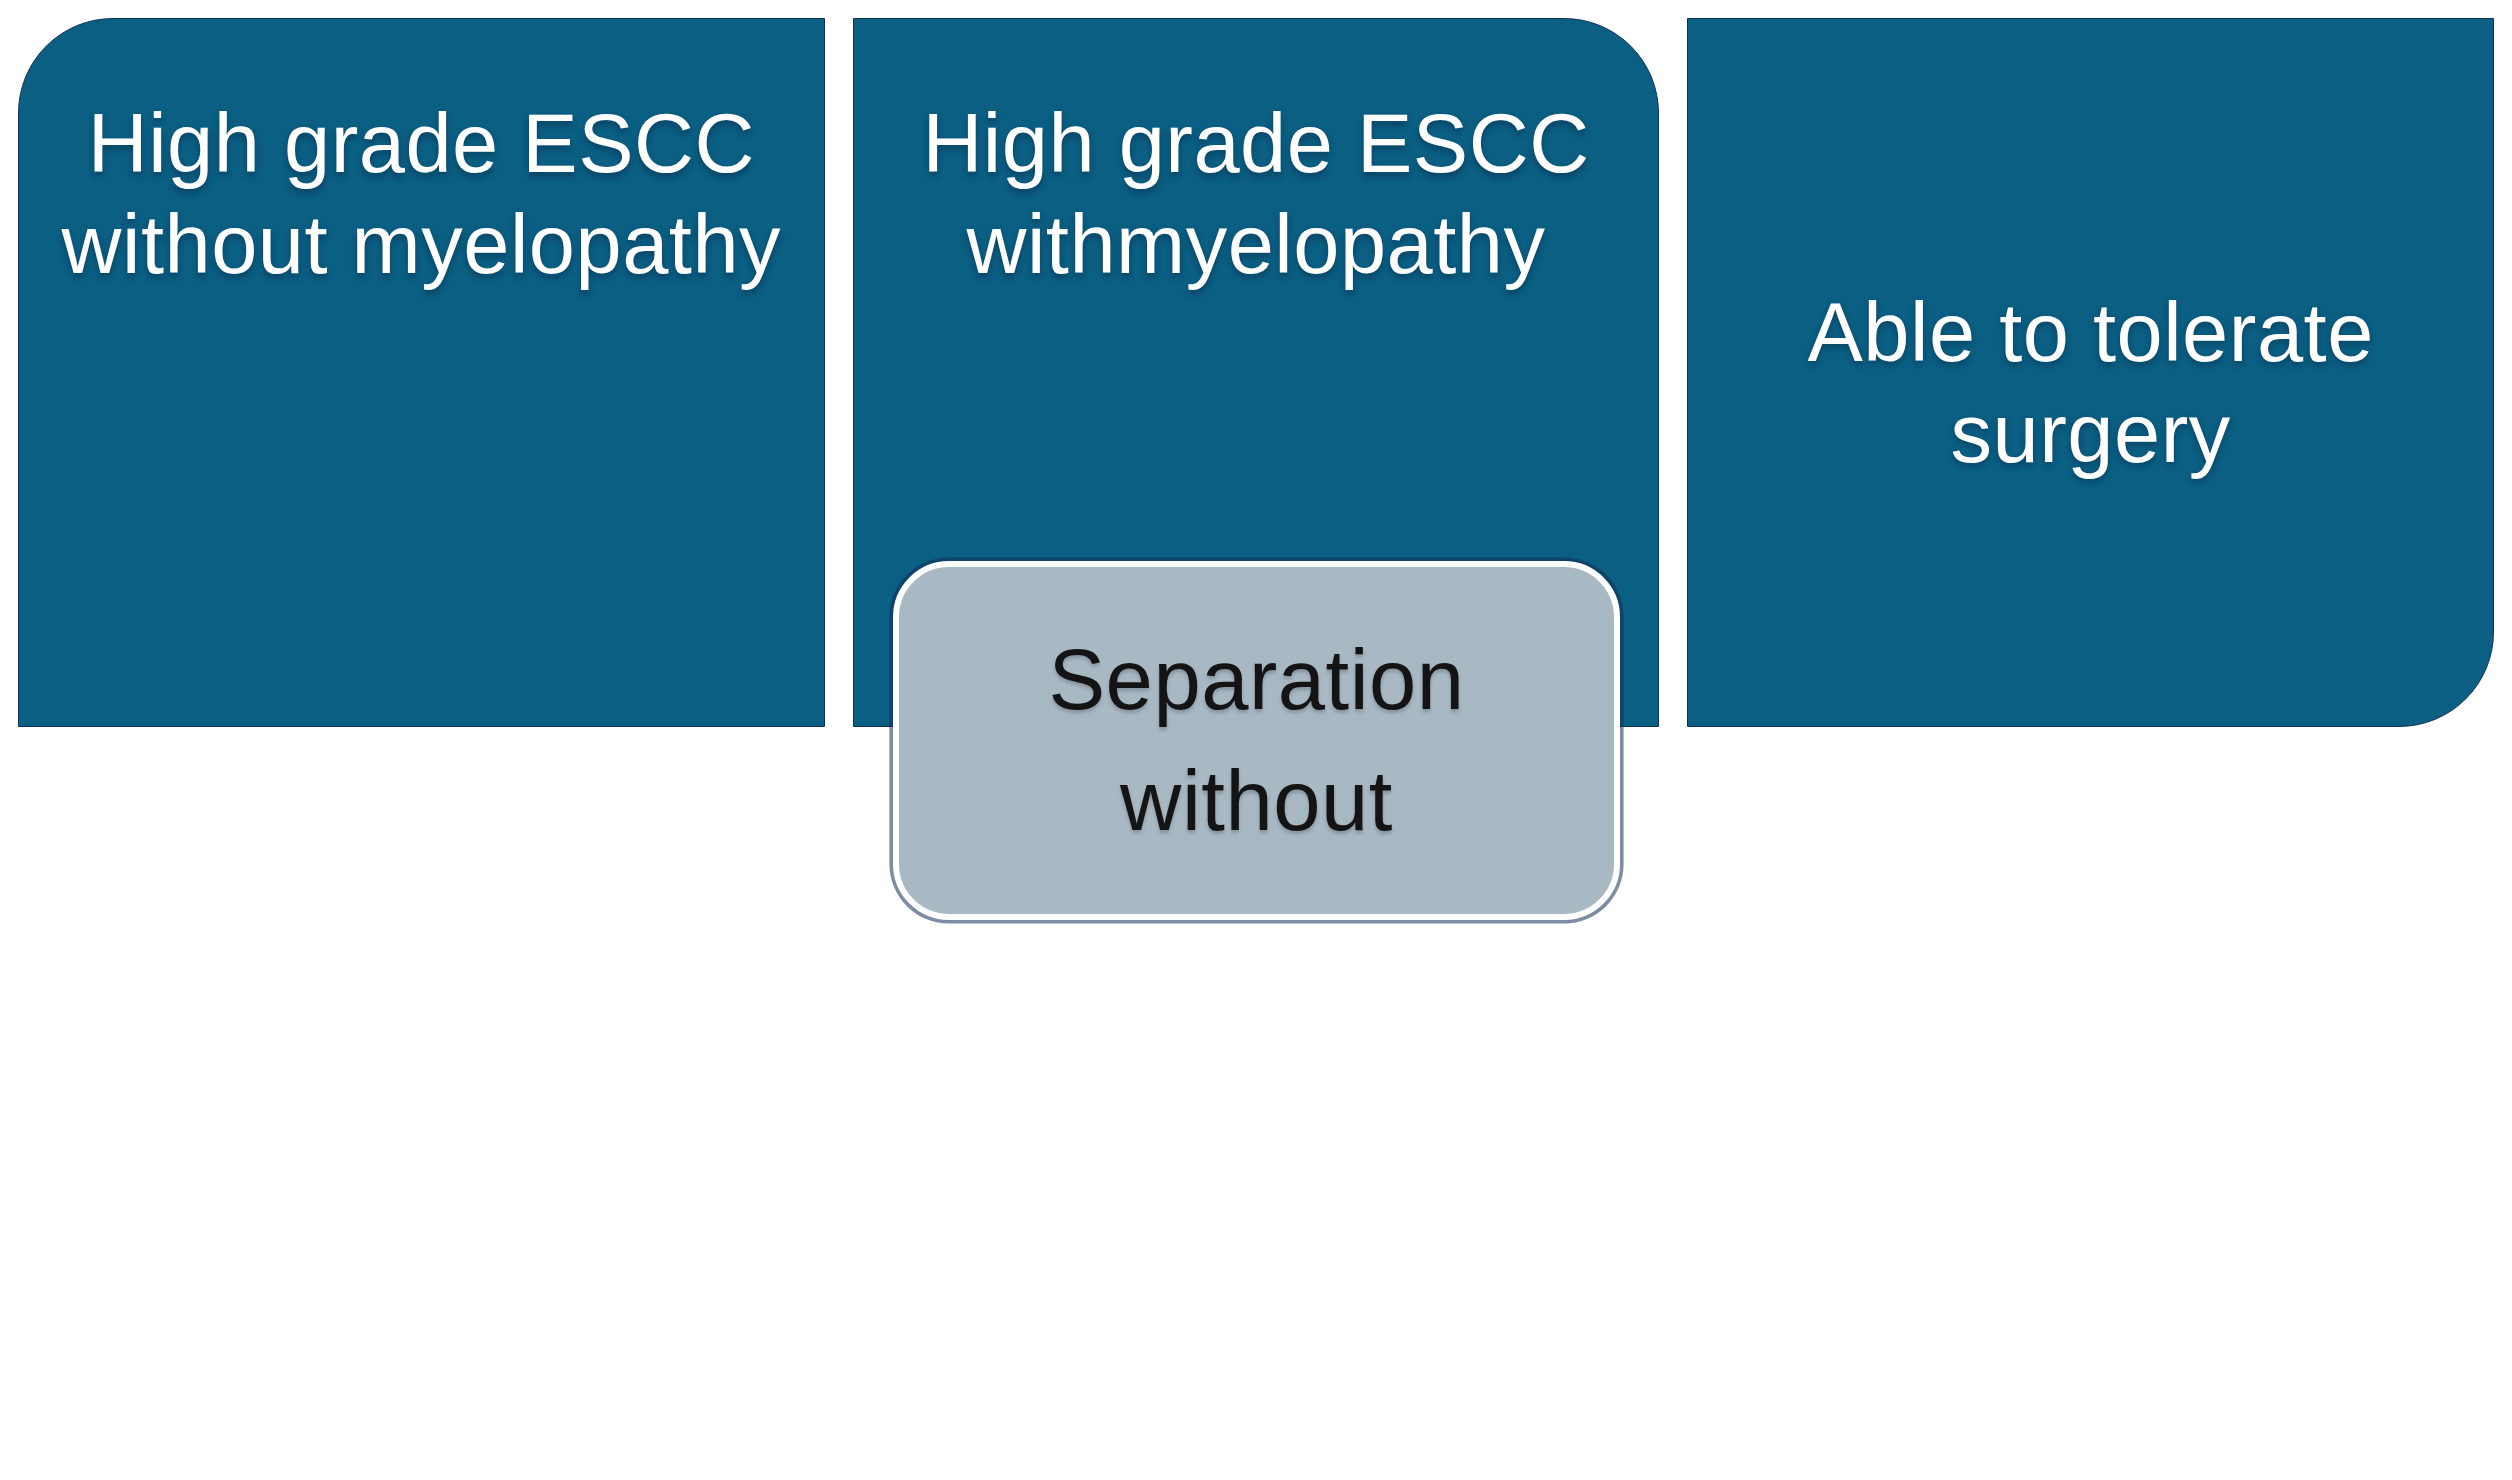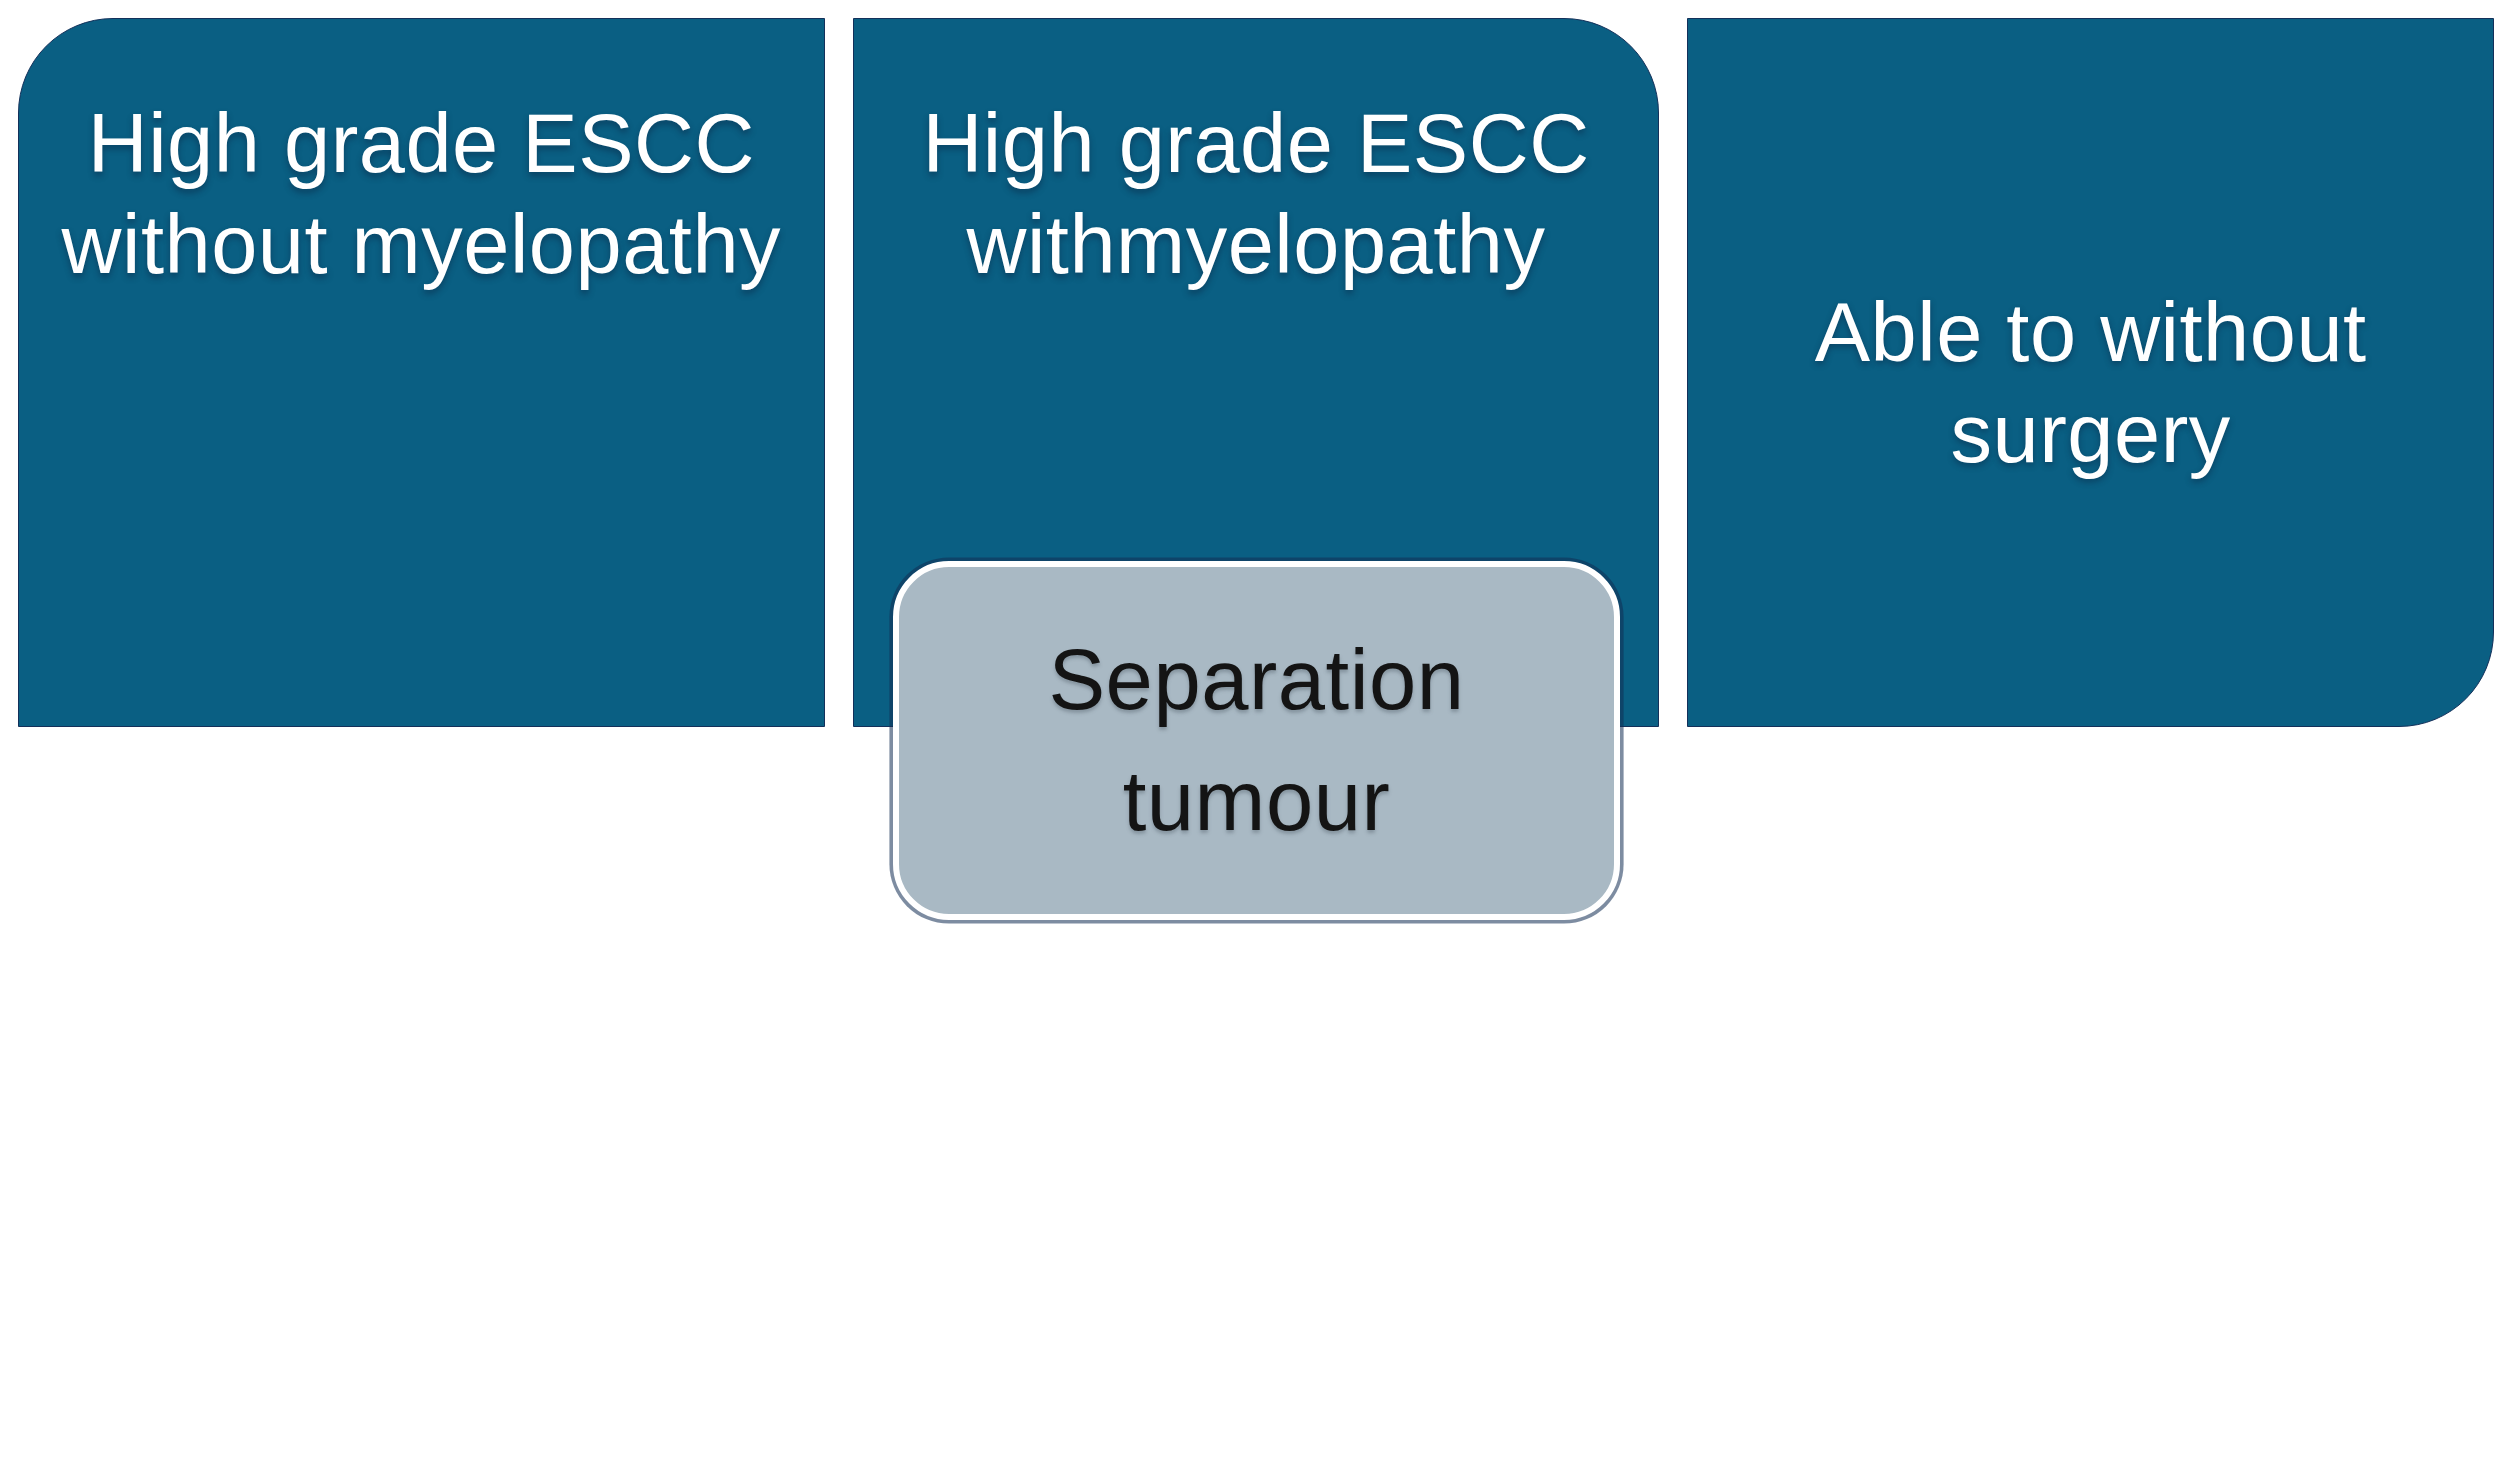--- a/index.html
+++ b/index.html
@@ -98,25 +98,25 @@
 without myelopathy</div>
     </div>
 
     <div class="quadrant tr top">
       <div class="q-label">High grade ESCC
 withmyelopathy</div>
     </div>
 
 
     <div class="quadrant br bottom">
-      <div class="q-label">Able to without
+      <div class="q-label">Able to tolerate
 surgery</div>
     </div>
 
   </div>
 
   <div class="center-box">
     <div class="center-label">Separation
-tumour</div>
+without</div>
   </div>
 
 </div>
 
 
 </body></html>

